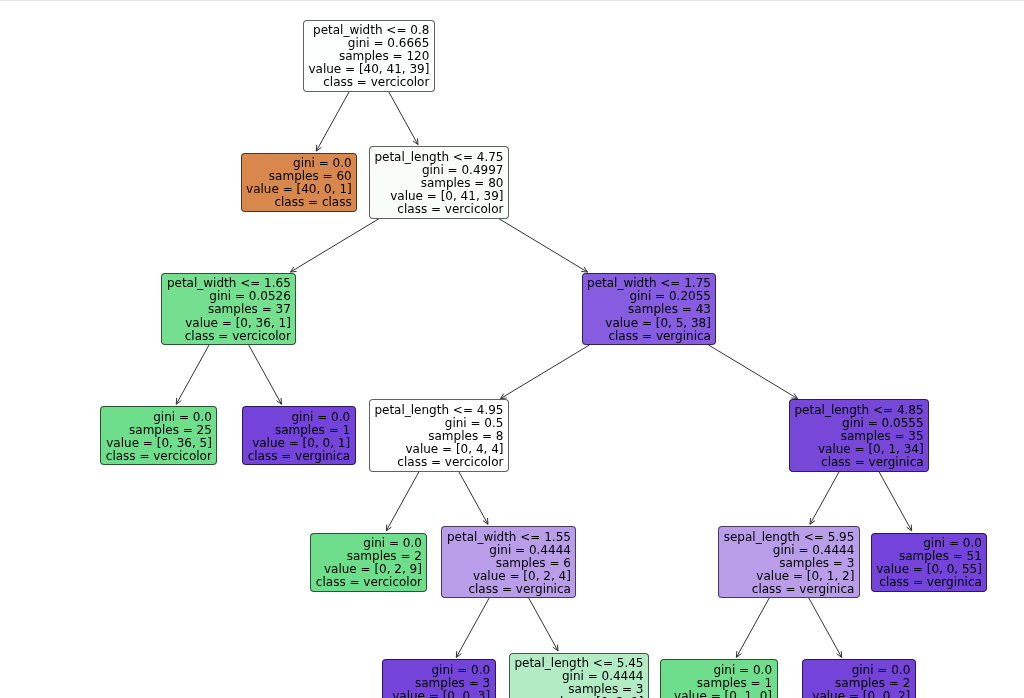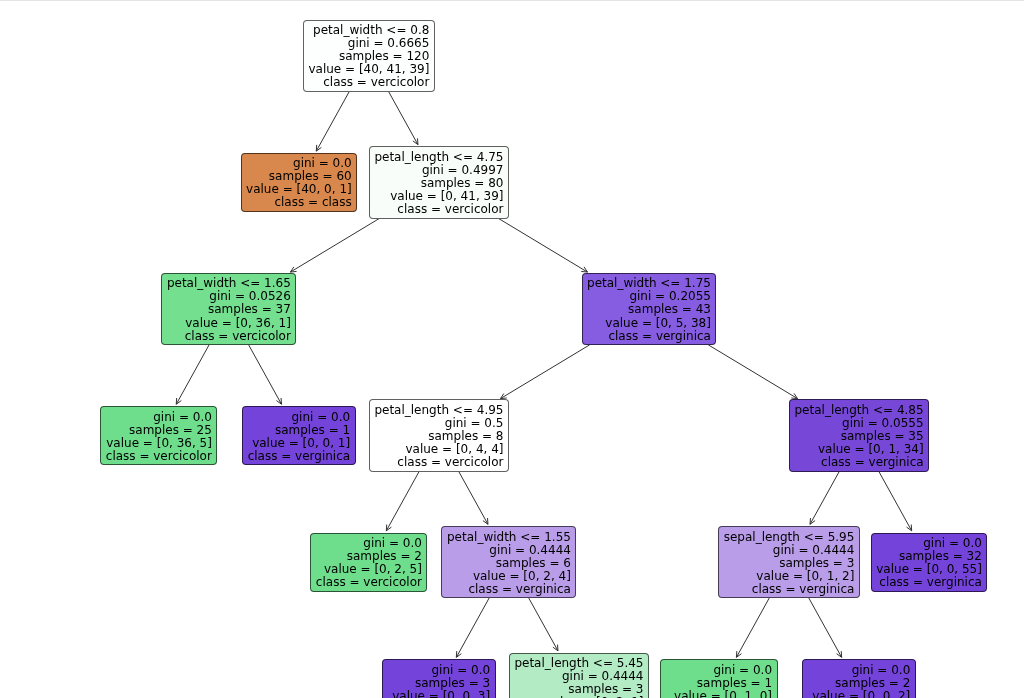--- a/index.html
+++ b/index.html
@@ -94,22 +94,22 @@
   <div id="nodes">
     <div class="node" style="left: 302.964px; top: 19.75px; width: 131.891px; height: 72.5px; background: rgb(253, 255, 254); border-color: rgba(0, 0, 0, 0.62); color: rgb(0, 0, 0); border-radius: 4px;"><span class="ln">petal_width &lt;= 0.8</span><span class="ln">gini = 0.6665</span><span class="ln">samples = 120</span><span class="ln">value = [40, 41, 39]</span><span class="ln">class = vercicolor</span></div>
     <div class="node" style="left: 240.579px; top: 152.82px; width: 116.622px; height: 59.48px; background: rgb(216, 135, 77); border-color: rgba(0, 0, 0, 0.62); color: rgb(0, 0, 0); border-radius: 4px;"><span class="ln">gini = 0.0</span><span class="ln">samples = 60</span><span class="ln">value = [40, 0, 1]</span><span class="ln">class = class</span></div>
     <div class="node" style="left: 368.88px; top: 146.31px; width: 140.1px; height: 72.5px; background: rgb(248, 253, 249); border-color: rgba(0, 0, 0, 0.62); color: rgb(0, 0, 0); border-radius: 4px;"><span class="ln">petal_length &lt;= 4.75</span><span class="ln">gini = 0.4997</span><span class="ln">samples = 80</span><span class="ln">value = [0, 41, 39]</span><span class="ln">class = vercicolor</span></div>
     <div class="node" style="left: 161.407px; top: 272.87px; width: 134.926px; height: 72.5px; background: rgb(115, 223, 143); border-color: rgba(0, 0, 0, 0.62); color: rgb(0, 0, 0); border-radius: 4px;"><span class="ln">petal_width &lt;= 1.65</span><span class="ln">gini = 0.0526</span><span class="ln">samples = 37</span><span class="ln">value = [0, 36, 1]</span><span class="ln">class = vercicolor</span></div>
     <div class="node" style="left: 581.527px; top: 272.87px; width: 134.926px; height: 72.5px; background: rgb(134, 92, 224); border-color: rgba(0, 0, 0, 0.62); color: rgb(0, 0, 0); border-radius: 4px;"><span class="ln">petal_width &lt;= 1.75</span><span class="ln">gini = 0.2055</span><span class="ln">samples = 43</span><span class="ln">value = [0, 5, 38]</span><span class="ln">class = verginica</span></div>
     <div class="node" style="left: 100.296px; top: 405.94px; width: 117.108px; height: 59.48px; background: rgb(111, 222, 140); border-color: rgba(0, 0, 0, 0.62); color: rgb(0, 0, 0); border-radius: 4px;"><span class="ln">gini = 0.0</span><span class="ln">samples = 25</span><span class="ln">value = [0, 36, 5]</span><span class="ln">class = vercicolor</span></div>
     <div class="node" style="left: 242.129px; top: 405.94px; width: 113.522px; height: 59.48px; background: rgb(116, 67, 218); border-color: rgba(0, 0, 0, 0.62); color: rgb(0, 0, 0); border-radius: 4px;"><span class="ln">gini = 0.0</span><span class="ln">samples = 1</span><span class="ln">value = [0, 0, 1]</span><span class="ln">class = verginica</span></div>
     <div class="node" style="left: 368.88px; top: 399.43px; width: 140.1px; height: 72.5px; background: rgb(255, 255, 255); border-color: rgba(0, 0, 0, 0.62); color: rgb(0, 0, 0); border-radius: 4px;"><span class="ln">petal_length &lt;= 4.95</span><span class="ln">gini = 0.5</span><span class="ln">samples = 8</span><span class="ln">value = [0, 4, 4]</span><span class="ln">class = vercicolor</span></div>
     <div class="node" style="left: 789px; top: 399.43px; width: 140.1px; height: 72.5px; background: rgb(119, 72, 216); border-color: rgba(0, 0, 0, 0.62); color: rgb(0, 0, 0); border-radius: 4px;"><span class="ln">petal_length &lt;= 4.85</span><span class="ln">gini = 0.0555</span><span class="ln">samples = 35</span><span class="ln">value = [0, 1, 34]</span><span class="ln">class = verginica</span></div>
-    <div class="node" style="left: 310.356px; top: 532.5px; width: 117.108px; height: 59.48px; background: rgb(111, 222, 140); border-color: rgba(0, 0, 0, 0.62); color: rgb(0, 0, 0); border-radius: 4px;"><span class="ln">gini = 0.0</span><span class="ln">samples = 2</span><span class="ln">value = [0, 2, 5]</span><span class="ln">class = vercicolor</span></div>
+    <div class="node" style="left: 310.356px; top: 532.5px; width: 117.108px; height: 59.48px; background: rgb(111, 222, 140); border-color: rgba(0, 0, 0, 0.62); color: rgb(0, 0, 0); border-radius: 4px;"><span class="ln">gini = 0.0</span><span class="ln">samples = 2</span><span class="ln">value = [0, 2, 9]</span><span class="ln">class = vercicolor</span></div>
     <div class="node" style="left: 441.487px; top: 525.99px; width: 134.926px; height: 72.5px; background: rgb(185, 157, 232); border-color: rgba(0, 0, 0, 0.62); color: rgb(0, 0, 0); border-radius: 4px;"><span class="ln">petal_width &lt;= 1.55</span><span class="ln">gini = 0.4444</span><span class="ln">samples = 6</span><span class="ln">value = [0, 2, 4]</span><span class="ln">class = verginica</span></div>
     <div class="node" style="left: 718.207px; top: 525.99px; width: 141.647px; height: 72.5px; background: rgb(185, 157, 232); border-color: rgba(0, 0, 0, 0.62); color: rgb(0, 0, 0); border-radius: 4px;"><span class="ln">sepal_length &lt;= 5.95</span><span class="ln">gini = 0.4444</span><span class="ln">samples = 3</span><span class="ln">value = [0, 1, 2]</span><span class="ln">class = verginica</span></div>
-    <div class="node" style="left: 870.759px; top: 532.5px; width: 116.622px; height: 59.48px; background: rgb(116, 67, 218); border-color: rgba(0, 0, 0, 0.62); color: rgb(0, 0, 0); border-radius: 4px;"><span class="ln">gini = 0.0</span><span class="ln">samples = 32</span><span class="ln">value = [0, 0, 55]</span><span class="ln">class = verginica</span></div>
+    <div class="node" style="left: 870.759px; top: 532.5px; width: 116.622px; height: 59.48px; background: rgb(116, 67, 218); border-color: rgba(0, 0, 0, 0.62); color: rgb(0, 0, 0); border-radius: 4px;"><span class="ln">gini = 0.0</span><span class="ln">samples = 51</span><span class="ln">value = [0, 0, 55]</span><span class="ln">class = verginica</span></div>
     <div class="node" style="left: 382.169px; top: 659.06px; width: 113.522px; height: 59.48px; background: rgb(116, 67, 218); border-color: rgba(0, 0, 0, 0.62); color: rgb(0, 0, 0); border-radius: 4px;"><span class="ln">gini = 0.0</span><span class="ln">samples = 3</span><span class="ln">value = [0, 0, 3]</span></div>
     <div class="node" style="left: 508.92px; top: 652.55px; width: 140.1px; height: 72.5px; background: rgb(179, 235, 197); border-color: rgba(0, 0, 0, 0.62); color: rgb(0, 0, 0); border-radius: 4px;"><span class="ln">petal_length &lt;= 5.45</span><span class="ln">gini = 0.4444</span><span class="ln">samples = 3</span><span class="ln">value = [0, 2, 1]</span></div>
     <div class="node" style="left: 660.456px; top: 659.06px; width: 117.108px; height: 59.48px; background: rgb(111, 222, 140); border-color: rgba(0, 0, 0, 0.62); color: rgb(0, 0, 0); border-radius: 4px;"><span class="ln">gini = 0.0</span><span class="ln">samples = 1</span><span class="ln">value = [0, 1, 0]</span></div>
     <div class="node" style="left: 802.289px; top: 659.06px; width: 113.522px; height: 59.48px; background: rgb(116, 67, 218); border-color: rgba(0, 0, 0, 0.62); color: rgb(0, 0, 0); border-radius: 4px;"><span class="ln">gini = 0.0</span><span class="ln">samples = 2</span><span class="ln">value = [0, 0, 2]</span></div>
   </div>
 </div>
 
 </body></html>

